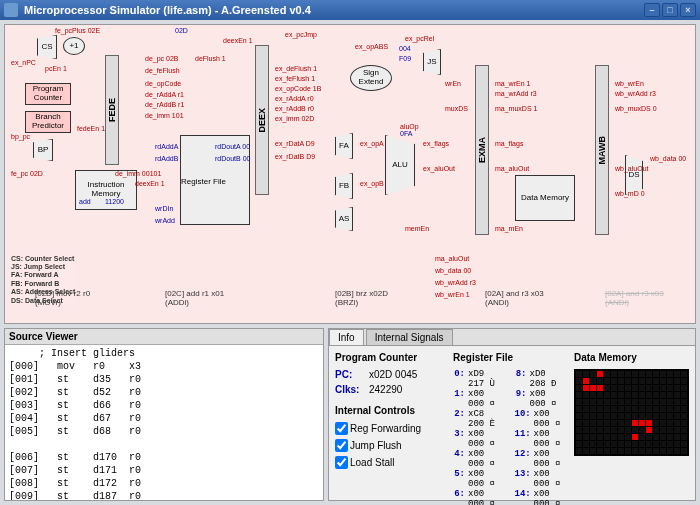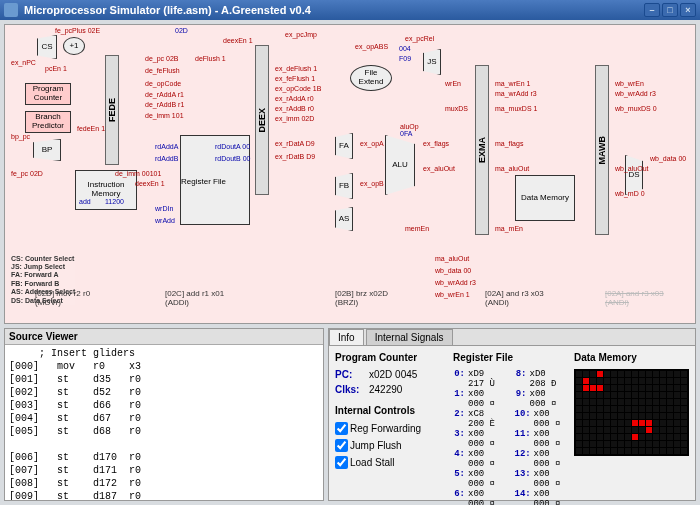--- a/index.html
+++ b/index.html
@@ -67,40 +67,40 @@
 <div class="main">
 
   <div class="diagram">
 
     <div class="blk trapR" style="left:32px;top:10px;width:20px;height:24px">CS</div>
     <div class="blk ellipse" style="left:58px;top:12px;width:22px;height:18px">+1</div>
     <div class="blk" style="left:20px;top:58px;width:46px;height:22px;background:#fcc">Program
 Counter</div>
     <div class="blk" style="left:20px;top:86px;width:46px;height:22px;background:#fcc">Branch
 Predictor</div>
-    <div class="blk trapR" style="left:28px;top:114px;width:28px;height:22px">BP</div>
+    <div class="blk trapR" style="left:28px;top:114px;width:20px;height:22px">BP</div>
     <div class="blk" style="left:70px;top:145px;width:62px;height:40px">Instruction
 Memory</div>
 
     <div class="stage" style="left:100px;top:30px;width:14px;height:110px">
         <span class="vlabel">FEDE</span>
       </div>
     <div class="stage" style="left:250px;top:20px;width:14px;height:150px">
         <span class="vlabel">DEEX</span>
       </div>
     <div class="stage" style="left:470px;top:40px;width:14px;height:170px">
         <span class="vlabel">EXMA</span>
       </div>
     <div class="stage" style="left:590px;top:40px;width:14px;height:170px">
         <span class="vlabel">MAWB</span>
       </div>
 
     <div class="blk" style="left:175px;top:110px;width:70px;height:90px;justify-content:flex-start;padding-top:4px">Register
 File</div>
-    <div class="blk ellipse" style="left:345px;top:40px;width:42px;height:26px">File
+    <div class="blk ellipse" style="left:345px;top:40px;width:42px;height:26px">Sign
 Extend</div>
     <div class="blk trapR" style="left:418px;top:24px;width:18px;height:26px">JS</div>
     <div class="blk trap" style="left:380px;top:110px;width:30px;height:60px">ALU</div>
     <div class="blk trapR" style="left:330px;top:108px;width:18px;height:26px">FA</div>
     <div class="blk trapR" style="left:330px;top:148px;width:18px;height:26px">FB</div>
     <div class="blk trapR" style="left:330px;top:182px;width:18px;height:24px">AS</div>
     <div class="blk" style="left:510px;top:150px;width:60px;height:46px">Data
 Memory</div>
     <div class="blk trap" style="left:620px;top:130px;width:18px;height:40px">DS</div>
 

